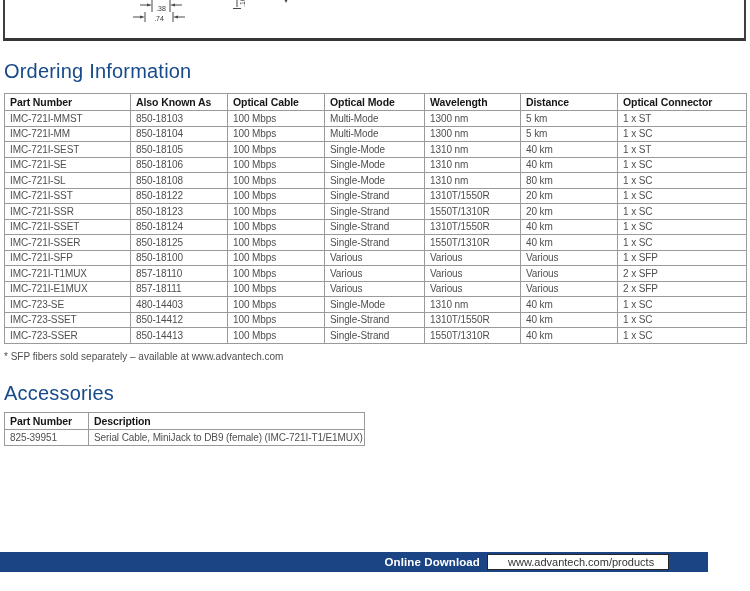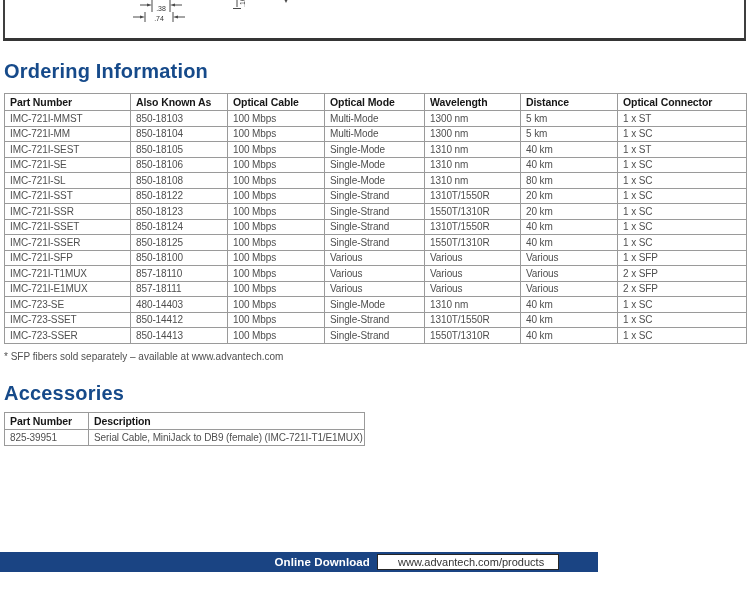--- a/index.html
+++ b/index.html
@@ -17,21 +17,21 @@
     border-left:2px solid #3f3f3f;
     border-right:2px solid #3f3f3f;
     border-bottom:3px solid #353535;
     background:#ffffff;
   }
   .draw-svg { position:absolute; left:115px; top:0; width:290px; height:30px; }
 
   
   .section-title {
     position:absolute; left:4px;
-    font-size:20px; font-weight:bold; color:#164a8a;
+    font-size:20px; font-weight:normal; color:#164a8a;
     letter-spacing:0.2px;
   }
   #ordering-title   { top:60px; }
   #accessories-title{ top:382px;text-align:center; }
 
   
   table.data-table {
     position:absolute;
     border-collapse:collapse; table-layout:fixed;
     background:#ffffff;
@@ -49,21 +49,21 @@
   .data-table th { font-weight:bold; color:#161616; font-size:10.5px; height:17px; }
   .data-table td { height:15.5px; font-weight:normal; }
 
   .footnote {
     position:absolute; left:4px; top:351px;
     font-size:10px; color:#4f4f4f;text-align:center;
   }
 
   
   .footer-bar {
-    position:absolute; left:0; top:552px; width:598px; height:20px;
+    position:absolute; left:0; top:552px; width:708px; height:20px;
     display:flex; align-items:center; justify-content:flex-end;
   }
   .footer-label {
     color:#ffffff; font-weight:bold; font-size:11.5px;
     margin-right:7px; letter-spacing:0.1px;
   }
   .footer-url-box {
     width:182px; height:16px;
     background:#ffffff; border:1px solid #262626;
     font-size:11px; color:#333333; line-height:14px;

